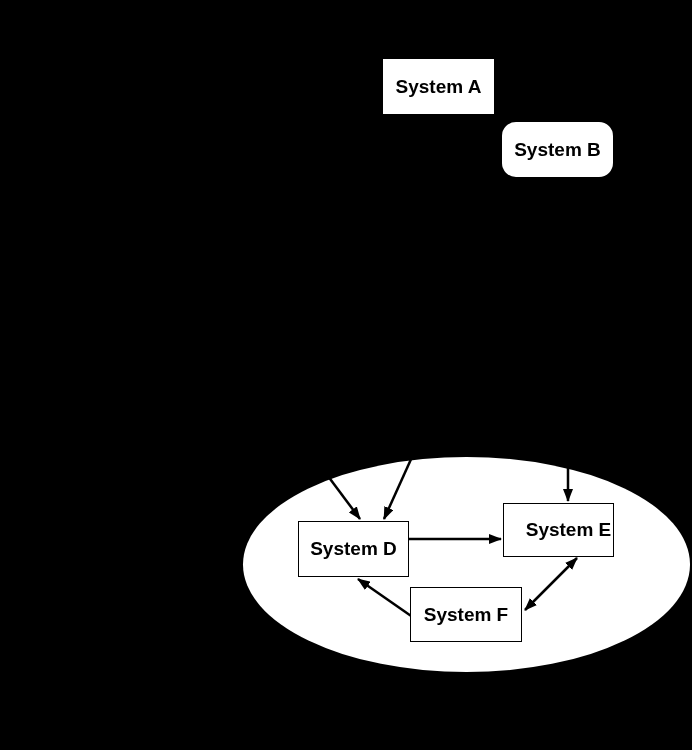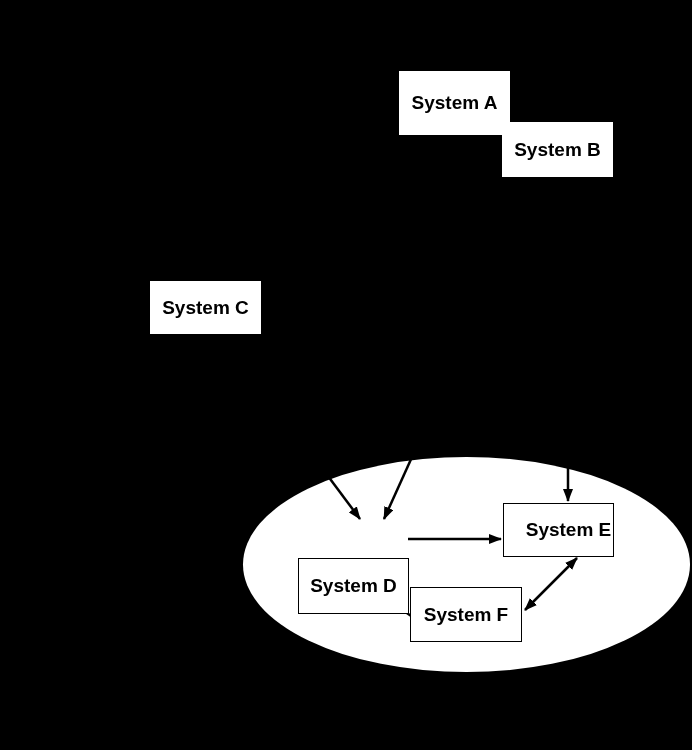--- a/index.html
+++ b/index.html
@@ -31,24 +31,24 @@
     align-items: center;
     justify-content: center;
     font-weight: bold;
     font-size: 19px;
     letter-spacing: 0px;
     white-space: nowrap;
   }
   .node.outlined {
     border: 1.5px solid #000000;
   }
-  .node-a { left: 383px; top: 71px;  width: 111px; height: 64px; margin-left: 16px; }
-  .node-b { left: 502px; top: 122px; width: 111px; height: 55px; }
+  .node-a { left: 383px; top: 59px;  width: 111px; height: 55px; }
+  .node-b { left: 502px; top: 122px; width: 111px; height: 55px; border-radius: 14px; }
   .node-c { left: 150px; top: 281px; width: 111px; height: 53px; }
-  .node-d { left: 298px; top: 521px; width: 111px; height: 56px; margin-top: 37px; }
+  .node-d { left: 298px; top: 521px; width: 111px; height: 56px; }
   .node-e { left: 503px; top: 503px; width: 111px; height: 54px; padding-left: 20px; }
   .node-f { left: 410px; top: 587px; width: 112px; height: 55px; text-align: center; }
 </style>
 </head>
 <body>
 
 <div class="canvas">
 
   <svg class="edge-layer" width="692" height="750" viewBox="0 0 692 750" xmlns="http://www.w3.org/2000/svg">
     <defs>
@@ -76,23 +76,20 @@
   </svg>
 
   <div class="node node-a">
     <span>System A</span>
   </div>
 
   <div class="node node-b">
     <span>System B</span>
   </div>
 
-  <div class="node node-c">
-    <span>System C</span>
-  </div>
 
   <div class="node outlined node-d">
     <span>System D</span>
   </div>
 
   <div class="node outlined node-e">
     <span>System E</span>
   </div>
 
   <div class="node outlined node-f">

